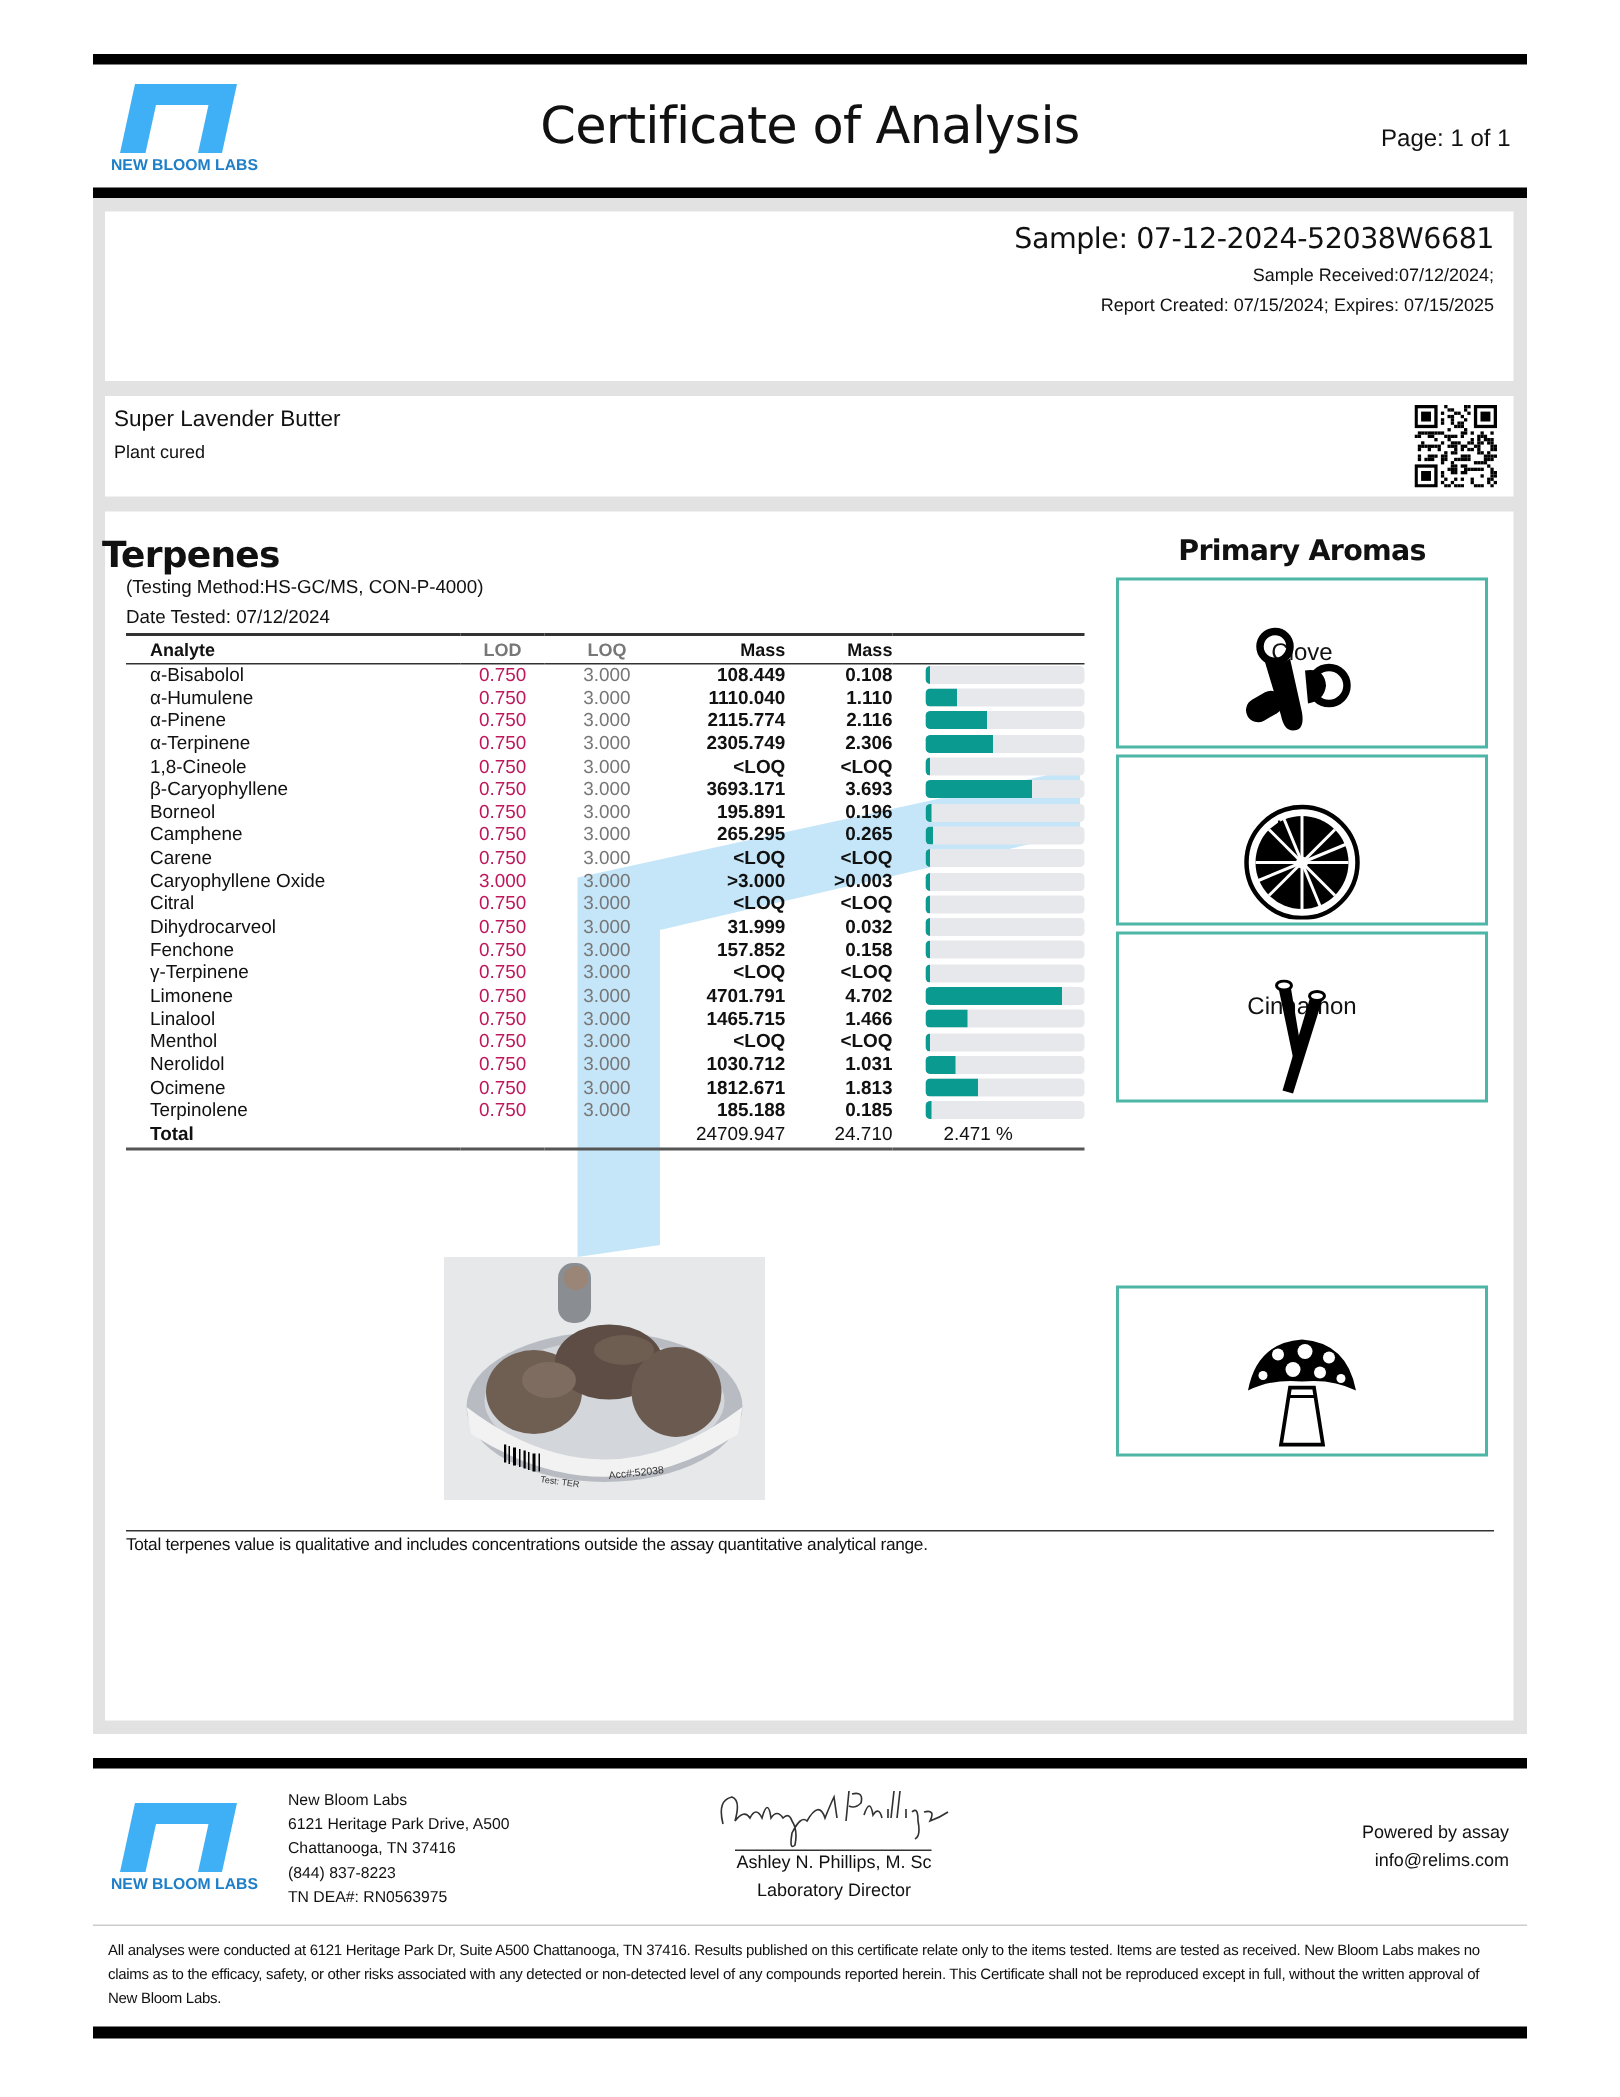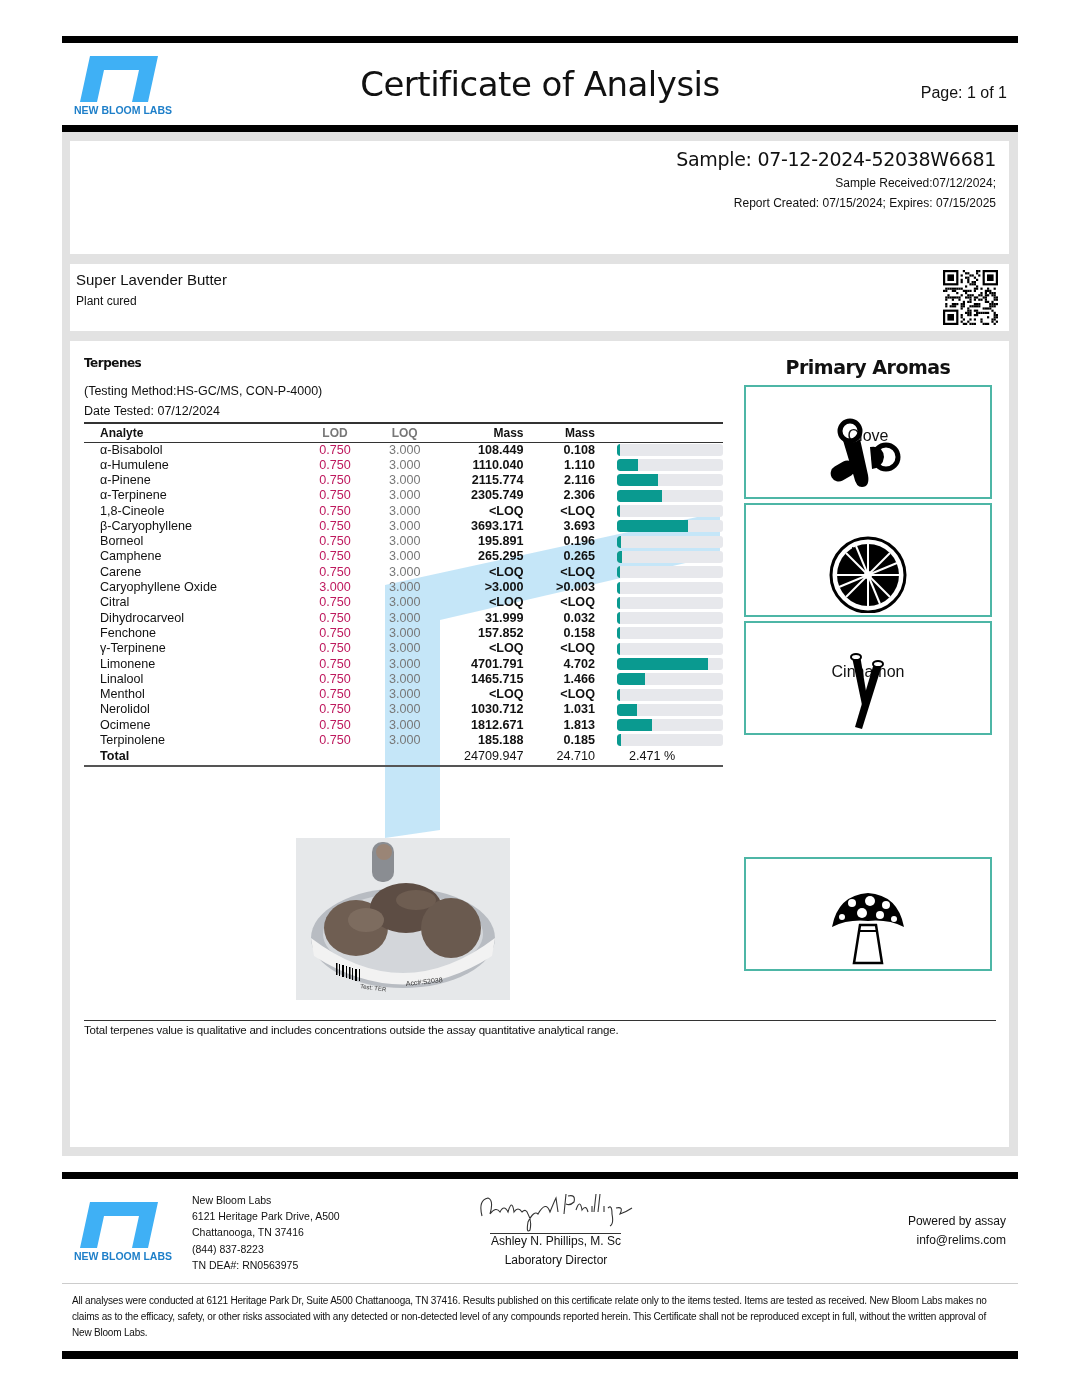--- a/index.html
+++ b/index.html
@@ -11,21 +11,21 @@
   .logo-text { font-size: 10.5px; color: #1e7fc9; font-weight: bold; letter-spacing: 0; white-space: nowrap; }
   .title { position: absolute; left: 0; width: 1080px; top: 64px; text-align: center; font-size: 34px; color: #111; font-family: "DejaVu Sans", sans-serif; font-weight: normal; letter-spacing: -0.5px; }
   .pageno { position: absolute; right: 73px; top: 84px; font-size: 16px; }
   .graybox { position: absolute; left: 62px; top: 132px; width: 956px; height: 1024px; background: #e2e2e2; }
   .panel { position: absolute; background: #fff; }
   .sample-id { position: absolute; right: 84px; top: 148px; font-size: 19px; font-family: "DejaVu Sans", sans-serif; letter-spacing: -0.3px; }
   .sample-meta { position: absolute; right: 84px; font-size: 12px; text-align: center; white-space: nowrap; }
   .product-name { position: absolute; left: 76px; top: 271px; font-size: 15px; }
   .product-type { position: absolute; left: 76px; top: 294px; font-size: 12px; }
   .qr { position: absolute; left: 943px; top: 270px; width: 55px; height: 55px; }
-  .sec-title { position: absolute; left: 84px; top: 356px; font-size: 12px; font-weight: bold; font-family: "DejaVu Sans", sans-serif; letter-spacing: -0.5px; }
+  .sec-title { position: absolute; left: 68px; top: 356px; font-size: 24px; font-weight: bold; font-family: "DejaVu Sans", sans-serif; letter-spacing: -0.5px; }
   .sec-sub { position: absolute; left: 84px; font-size: 12.5px; }
   table.terp { position: absolute; left: 84px; top: 422px; width: 639px; border-collapse: collapse; font-size: 12.6px; }
   table.terp th { font-weight: bold; font-size: 12px; height: 19px; border-top: 2px solid #333; border-bottom: 1.5px solid #333; }
   table.terp td { height: 15.3px; line-height: 15px; padding: 0; }
   .c-name { width: 240px; padding-left: 16px !important; text-align: left; }
   .c-lod { width: 60px; text-align: center; color: #be185d; }
   .c-loq { width: 90px; text-align: center; color: #777; }
   .c-ppm { width: 80px; text-align: right; }
   .c-mg { width: 76px; text-align: right; }
   .c-bar { width: 127px; padding-left: 22px !important; }

